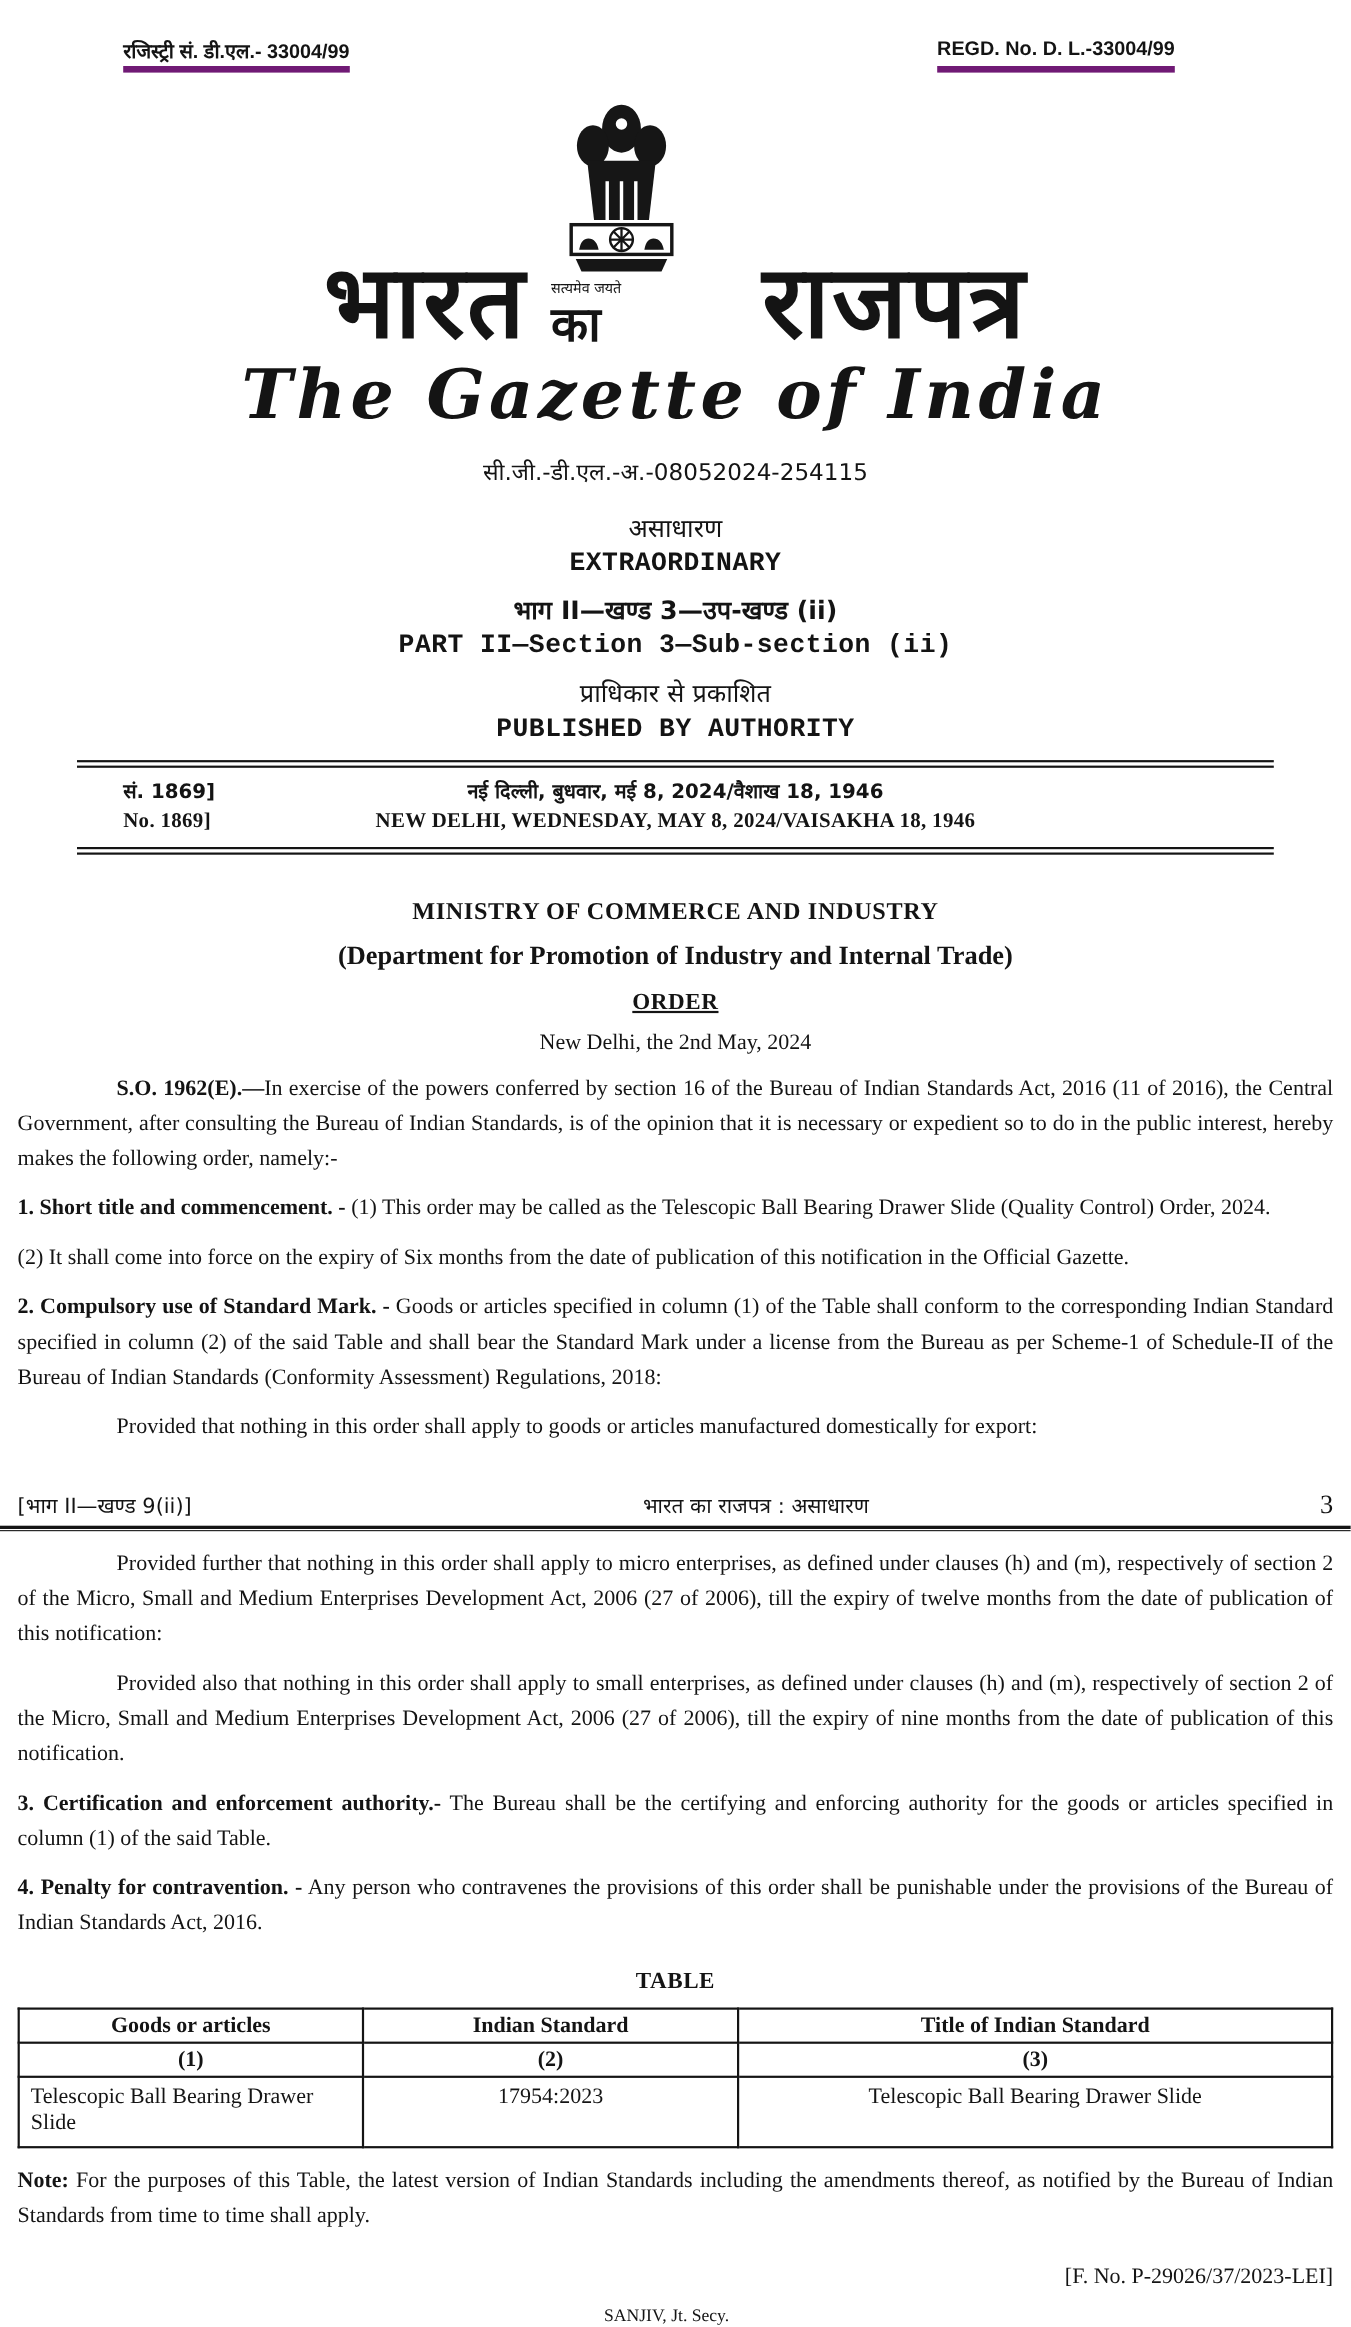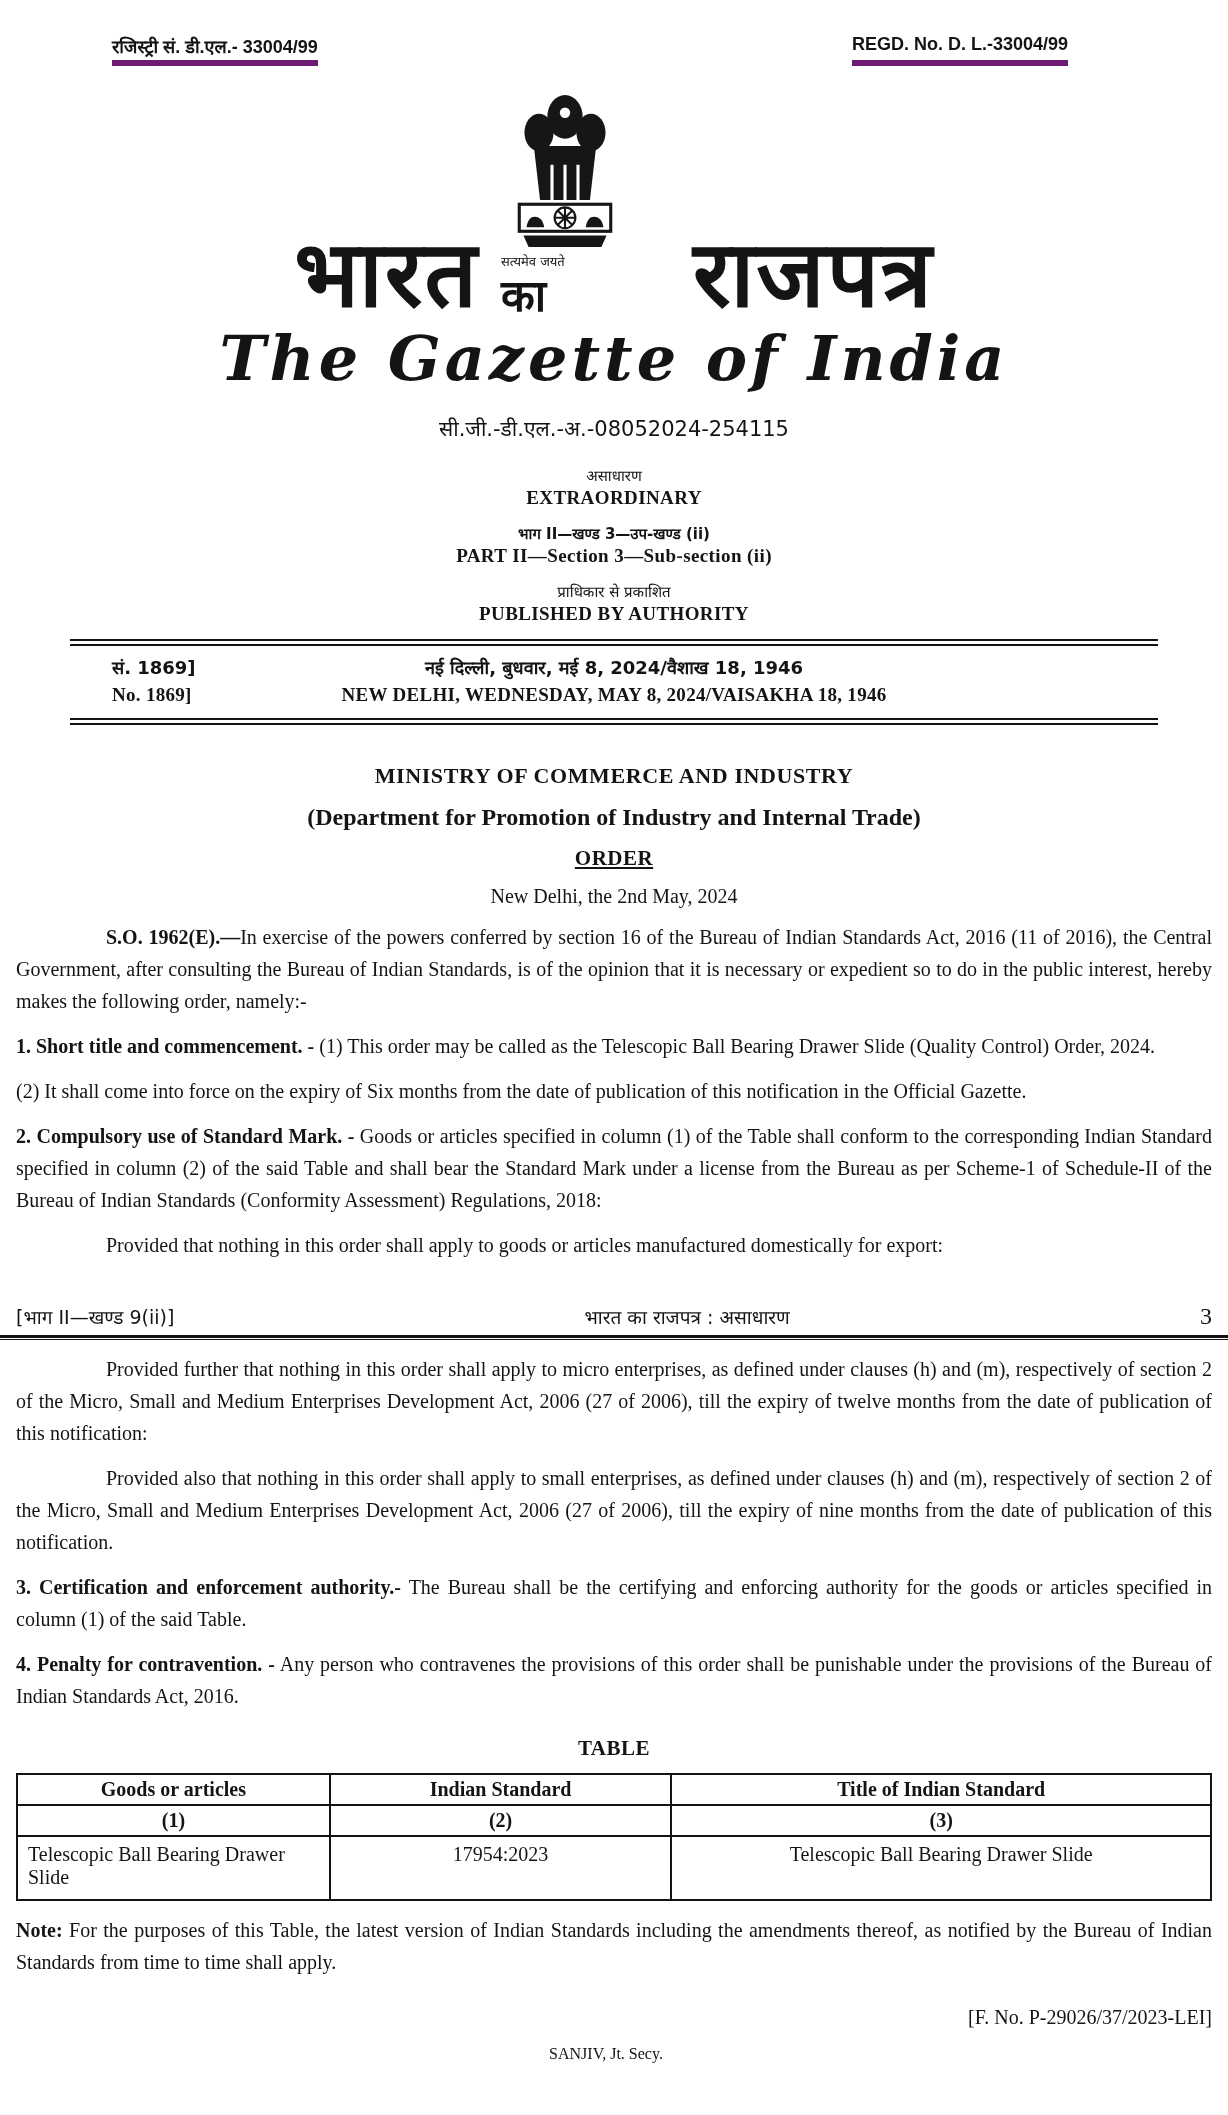--- a/index.html
+++ b/index.html
@@ -44,22 +44,22 @@
     margin-top: 10px; line-height: 1;
   }
 
   .reg-nos { text-align: center; margin-top: 24px; }
   .reg-hi { font-family:"DejaVu Sans",sans-serif; font-size: 21px; }
   .reg-en { font-size: 20px; font-weight: bold; margin-top: 3px; letter-spacing: 0.5px; }
 
   .pub-block { text-align: center; margin-top: 24px; }
   .pub-pair { margin-top: 13px; }
   .pub-pair:first-child { margin-top: 0; }
-  .line-hi { font-family:"DejaVu Sans",sans-serif; font-size: 15px; line-height: 1.35; }
-  .line-en { font-size: 19px; font-weight: bold; line-height: 1.3; letter-spacing: 0.4px; }
+  .line-hi { font-family:"DejaVu Sans",sans-serif; font-size: 23px; line-height: 1.35; }
+  .line-en { font-size: 24px; font-weight: bold; line-height: 1.3; letter-spacing: 0.4px; font-family: Liberation Mono, monospace; }
 
   
   .rule-double { margin: 0 70px; height: 7px; border-top: 2px solid #141414; border-bottom: 2px solid #141414; }
   .issue-band { margin-top: 12px; }
   .issue-rows { padding: 8px 0 10px; }
   .issue-row { position: relative; text-align: center; line-height: 27px; }
   .issue-left { position: absolute; left: 112px; font-weight: bold; }
   .issue-row.hi, .issue-row.hi .issue-left { font-family:"DejaVu Sans",sans-serif; font-size: 18px; font-weight:bold; }
   .issue-row.en { font-size: 19px; font-weight: bold; letter-spacing: 0.3px; }
 

